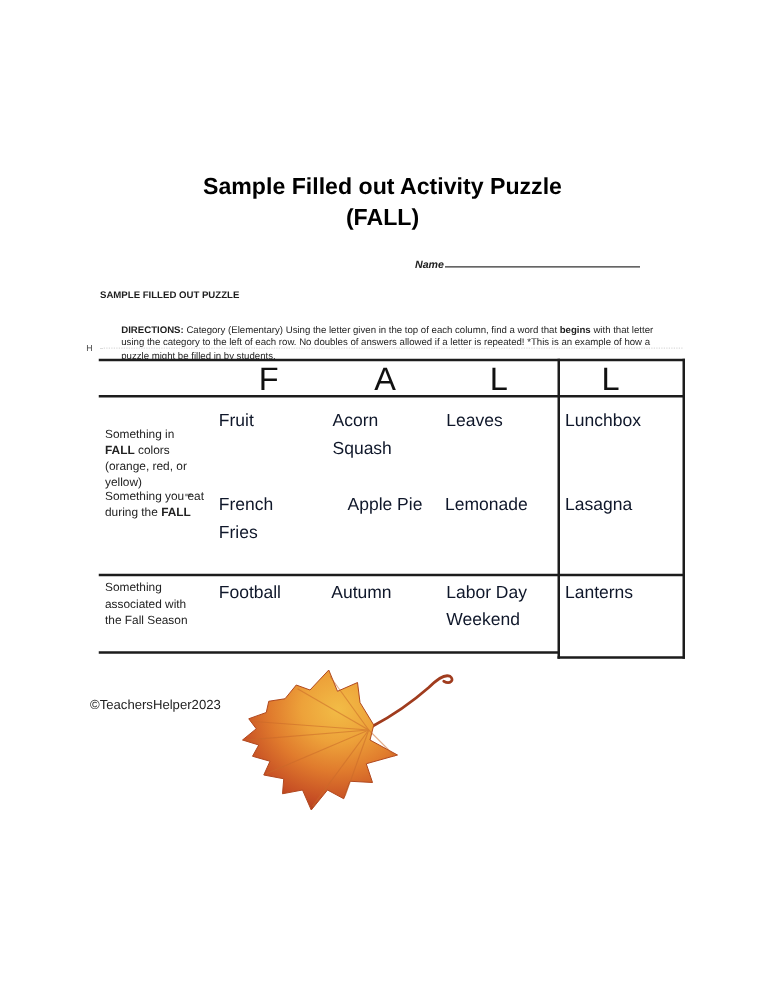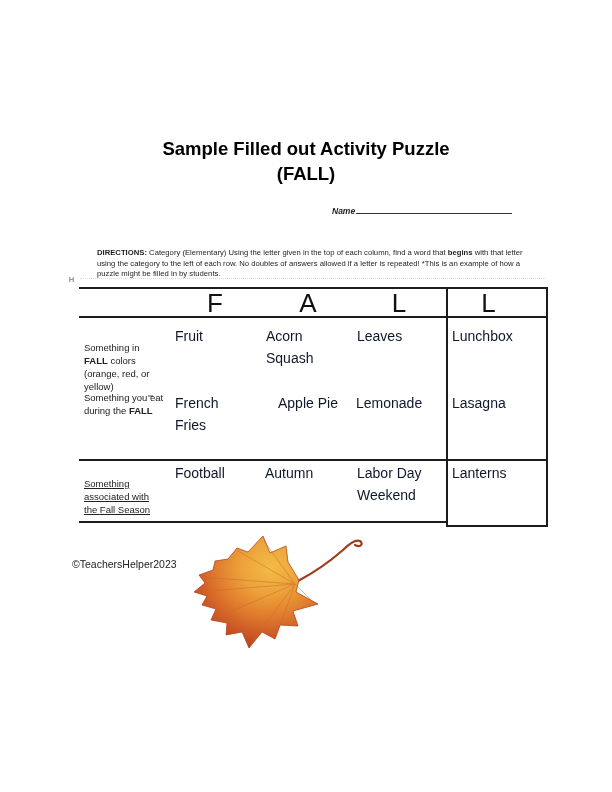--- a/index.html
+++ b/index.html
@@ -45,20 +45,21 @@
   <div class="abs title">
     <span>Sample Filled out Activity Puzzle</span>
     <span>(FALL)</span>
   </div>
 
   <div class="abs name-wrap">
     <span>Name</span><span class="name-line"></span>
   </div>
 
   <div class="abs inst">
+    <div class="inst-heading">SAMPLE FILLED OUT PUZZLE</div>
     <p><span class="b">DIRECTIONS:</span><span> Category (Elementary) Using the letter given in the top of each column, find a word that </span><span class="b">begins</span><span> with that letter using the category to the left of each row. No doubles of answers allowed if a letter is repeated! *This is an example of how a puzzle might be filled in by students.</span></p>
   </div>
 
   <div class="abs anchor-mark">H</div>
   <div class="abs ghost-line"></div>
   <div class="abs stray-mark"></div>
 
   <div>
 
     <div class="abs hline" style="left:79px;top:287px;width:469px;"></div>
@@ -79,21 +80,21 @@
     <div class="abs ans" style="left:266px;top:325px;width:85px;">Acorn Squash</div>
     <div class="abs ans" style="left:357px;top:325px;width:85px;">Leaves</div>
     <div class="abs ans" style="left:452px;top:325px;width:92px;">Lunchbox</div>
 
     <div class="abs cat" style="top:391px;"><span>Something you eat during the </span><span class="b">FALL</span><span></span></div>
     <div class="abs ans" style="left:175px;top:392px;width:62px;">French Fries</div>
     <div class="abs ans" style="left:278px;top:392px;width:85px;">Apple Pie</div>
     <div class="abs ans" style="left:356px;top:392px;width:88px;">Lemonade</div>
     <div class="abs ans" style="left:452px;top:392px;width:92px;">Lasagna</div>
 
-    <div class="abs cat" style="top:477px;text-decoration:underline;"><span>Something associated with the Fall Season</span><span class="b"></span><span></span></div>
+    <div class="abs cat" style="top:464px;"><span>Something associated with the Fall Season</span><span class="b"></span><span></span></div>
     <div class="abs ans" style="left:175px;top:462px;width:85px;">Football</div>
     <div class="abs ans" style="left:265px;top:462px;width:85px;">Autumn</div>
     <div class="abs ans" style="left:357px;top:462px;width:88px;">Labor Day Weekend</div>
     <div class="abs ans" style="left:452px;top:462px;width:92px;">Lanterns</div>
   </div>
 
   <div class="abs copyright">©TeachersHelper2023</div>
 
   <svg class="abs leaf" width="190" height="130" viewBox="0 0 190 130">
     <defs>

